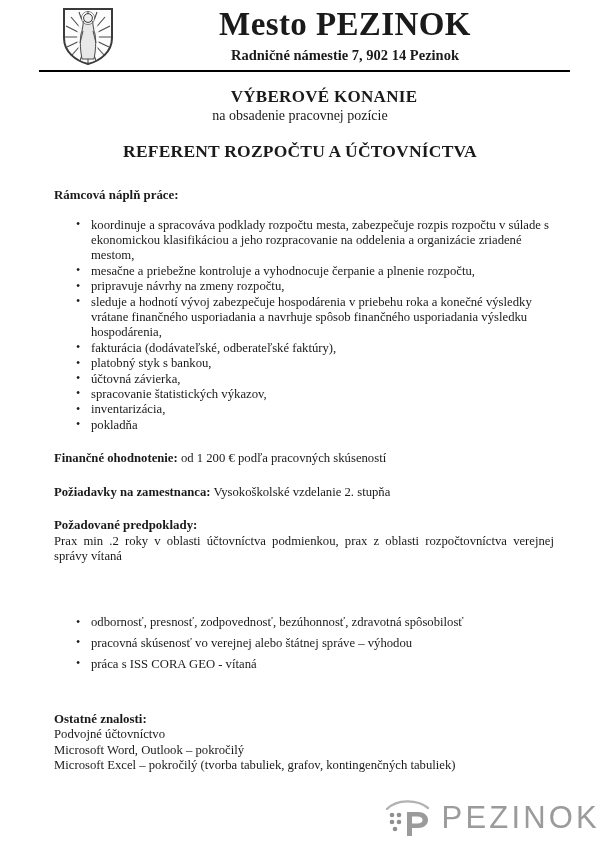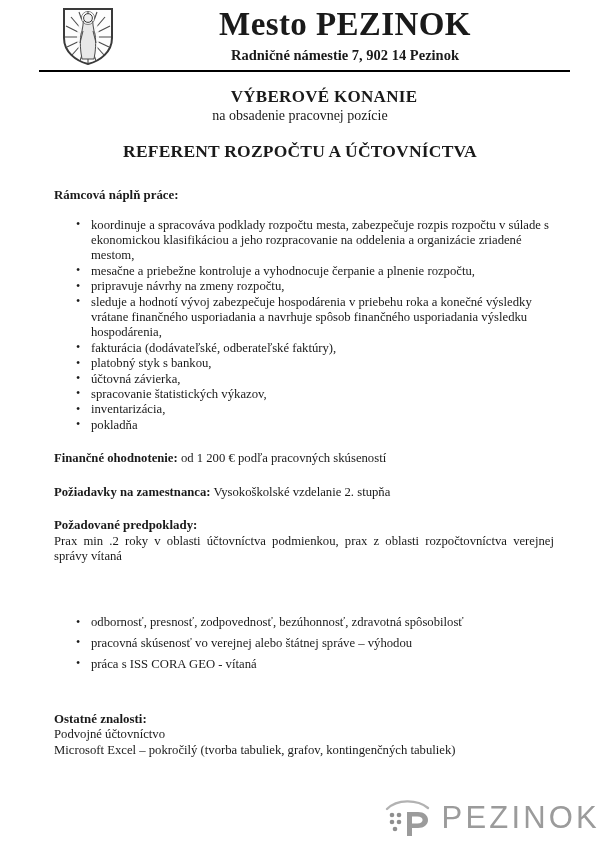--- a/index.html
+++ b/index.html
@@ -270,20 +270,21 @@
     <ul class="bullets spaced">
       <li>odbornosť, presnosť, zodpovednosť, bezúhonnosť, zdravotná spôsobilosť</li>
       <li>pracovná skúsenosť vo verejnej alebo štátnej správe – výhodou</li>
       <li>práca s ISS CORA GEO - vítaná</li>
     </ul>
 
     <div class="spacer-34"></div>
 
     <div class="sec-head">Ostatné znalosti:</div>
     <div class="line">Podvojné účtovníctvo</div>
+    <div class="line">Microsoft Word, Outlook – pokročilý</div>
     <div class="line">Microsoft Excel – pokročilý (tvorba tabuliek, grafov, kontingenčných tabuliek)</div>
 
   </div>
 
   <div class="footer">
     <span class="logo-mark">
       <svg width="52" height="40" viewBox="0 0 52 40" xmlns="http://www.w3.org/2000/svg">
 
         <path d="M4 11 C14 1 34 1 45 10" fill="none" stroke="#b2b2b2" stroke-width="2.4" stroke-linecap="round"></path>
 

